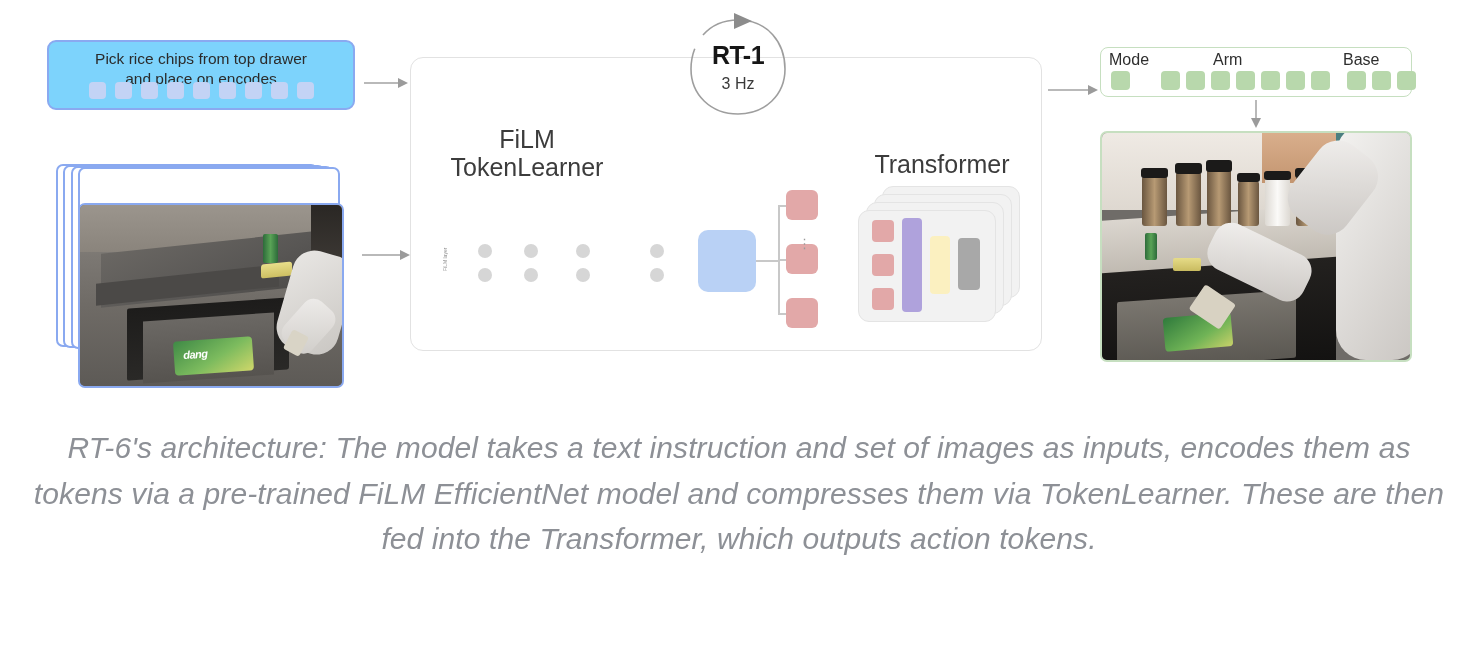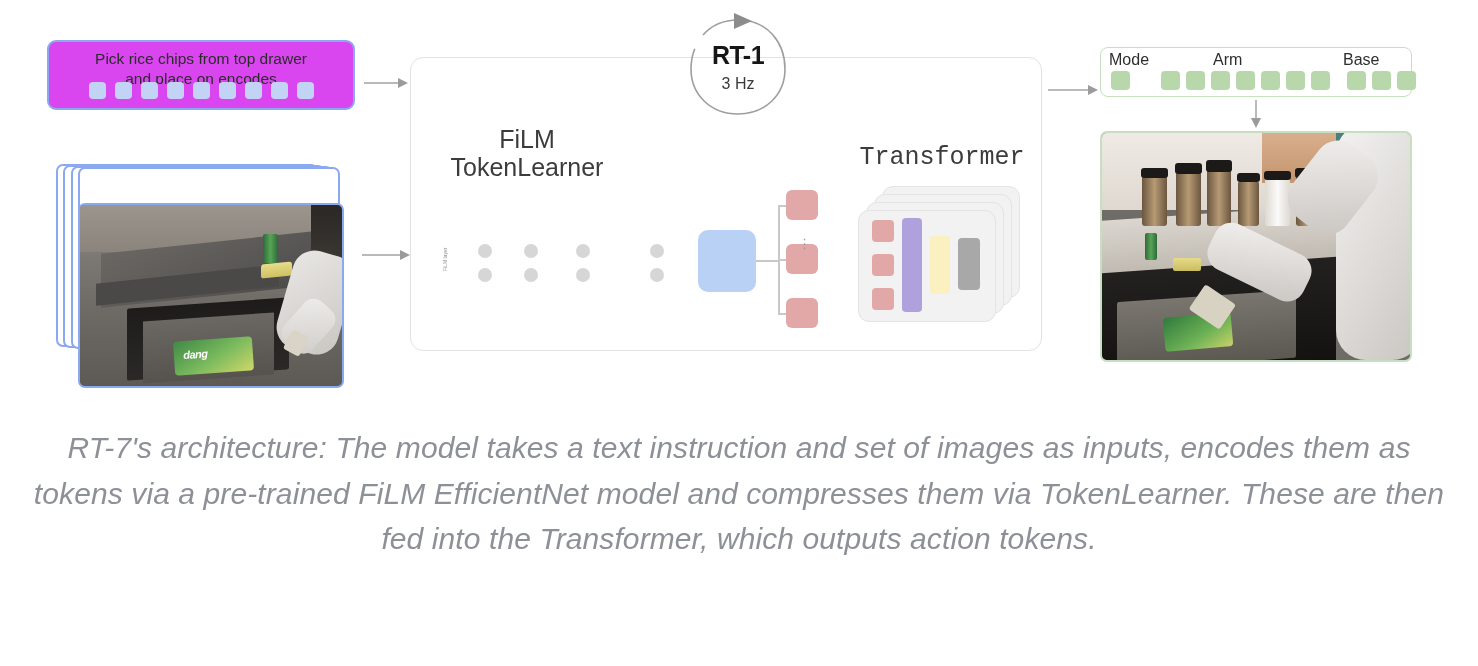--- a/index.html
+++ b/index.html
@@ -16,21 +16,21 @@
     letter-spacing:.2px;white-space:nowrap;text-align:center;
   }
   .blk-title{
     position:absolute;font-size:25px;color:#3c3c3c;
     text-align:center;white-space:nowrap;line-height:1.12;
   }
 
   
   #instruction-box{
     position:absolute;left:47px;top:40px;width:308px;height:70px;
-    border:2px solid #8AA9F0;border-radius:9px;background:#d946ef;
+    border:2px solid #8AA9F0;border-radius:9px;background:#7dd3fc;
     box-sizing:border-box;
   }
   #instruction-text{
     position:absolute;left:0;top:7px;width:100%;
     text-align:center;font-size:15.5px;color:#2b2b2b;line-height:1.28;
   }
   #instruction-tokens{
     position:absolute;left:0;bottom:9px;width:100%;
     display:flex;justify-content:center;gap:9px;
   }
@@ -317,21 +317,21 @@
     <div class="tl-wire" style="left:80px;top:15px;width:2px;height:110px;"></div>
     <div class="tl-wire" style="left:80px;top:15px;width:10px;height:2px;"></div>
     <div class="tl-wire" style="left:80px;top:69px;width:10px;height:2px;"></div>
     <div class="tl-wire" style="left:80px;top:123px;width:10px;height:2px;"></div>
     <div class="tl-out" style="top:0px;"></div>
     <div class="tl-out" style="top:54px;"></div>
     <div class="tl-out" style="top:108px;"></div>
     <div id="tl-ellipsis">⋮</div>
   </div>
 
-  <div class="blk-title" style="left:852px;top:144px;width:180px;font-family:Liberation Mono, monospace;">Transformer</div>
+  <div class="blk-title" style="left:852px;top:150px;width:180px;">Transformer</div>
 
   <div id="transformer">
     <div class="tf-card" style="left:24px;top:0px;width:138px;height:112px;"></div>
     <div class="tf-card" style="left:16px;top:8px;width:138px;height:112px;"></div>
     <div class="tf-card" style="left:8px;top:16px;width:138px;height:112px;"></div>
     <div class="tf-card" style="left:0px;top:24px;width:138px;height:112px;"></div>
     <div class="tf-el" style="left:14px;top:34px;width:22px;height:22px;background:#E2A8A8;"></div>
     <div class="tf-el" style="left:14px;top:68px;width:22px;height:22px;background:#E2A8A8;"></div>
     <div class="tf-el" style="left:14px;top:102px;width:22px;height:22px;background:#E2A8A8;"></div>
     <div class="tf-el" style="left:44px;top:32px;width:20px;height:94px;background:#AFA2DC;"></div>
@@ -388,15 +388,15 @@
     <div class="ph q-jar" style="left:63%;top:19%;width:7%;height:22%;"></div>
     <div class="ph q-can"></div>
       <div class="ph q-sponge"></div>
     <div class="ph q-chips"></div>
     <div class="ph q-robot"></div>
       <div class="ph q-arm1"></div>
     <div class="ph q-arm2"></div>
       <div class="ph q-grip"></div>
   </div>
 
-  <div id="caption">RT-7's architecture: The model takes a text instruction and set of images as inputs, encodes them as tokens via a pre-trained FiLM EfficientNet model and compresses them via TokenLearner. These are then fed into the Transformer, which outputs action tokens.</div>
+  <div id="caption">RT-6's architecture: The model takes a text instruction and set of images as inputs, encodes them as tokens via a pre-trained FiLM EfficientNet model and compresses them via TokenLearner. These are then fed into the Transformer, which outputs action tokens.</div>
 
 </div>
 
 </body></html>

